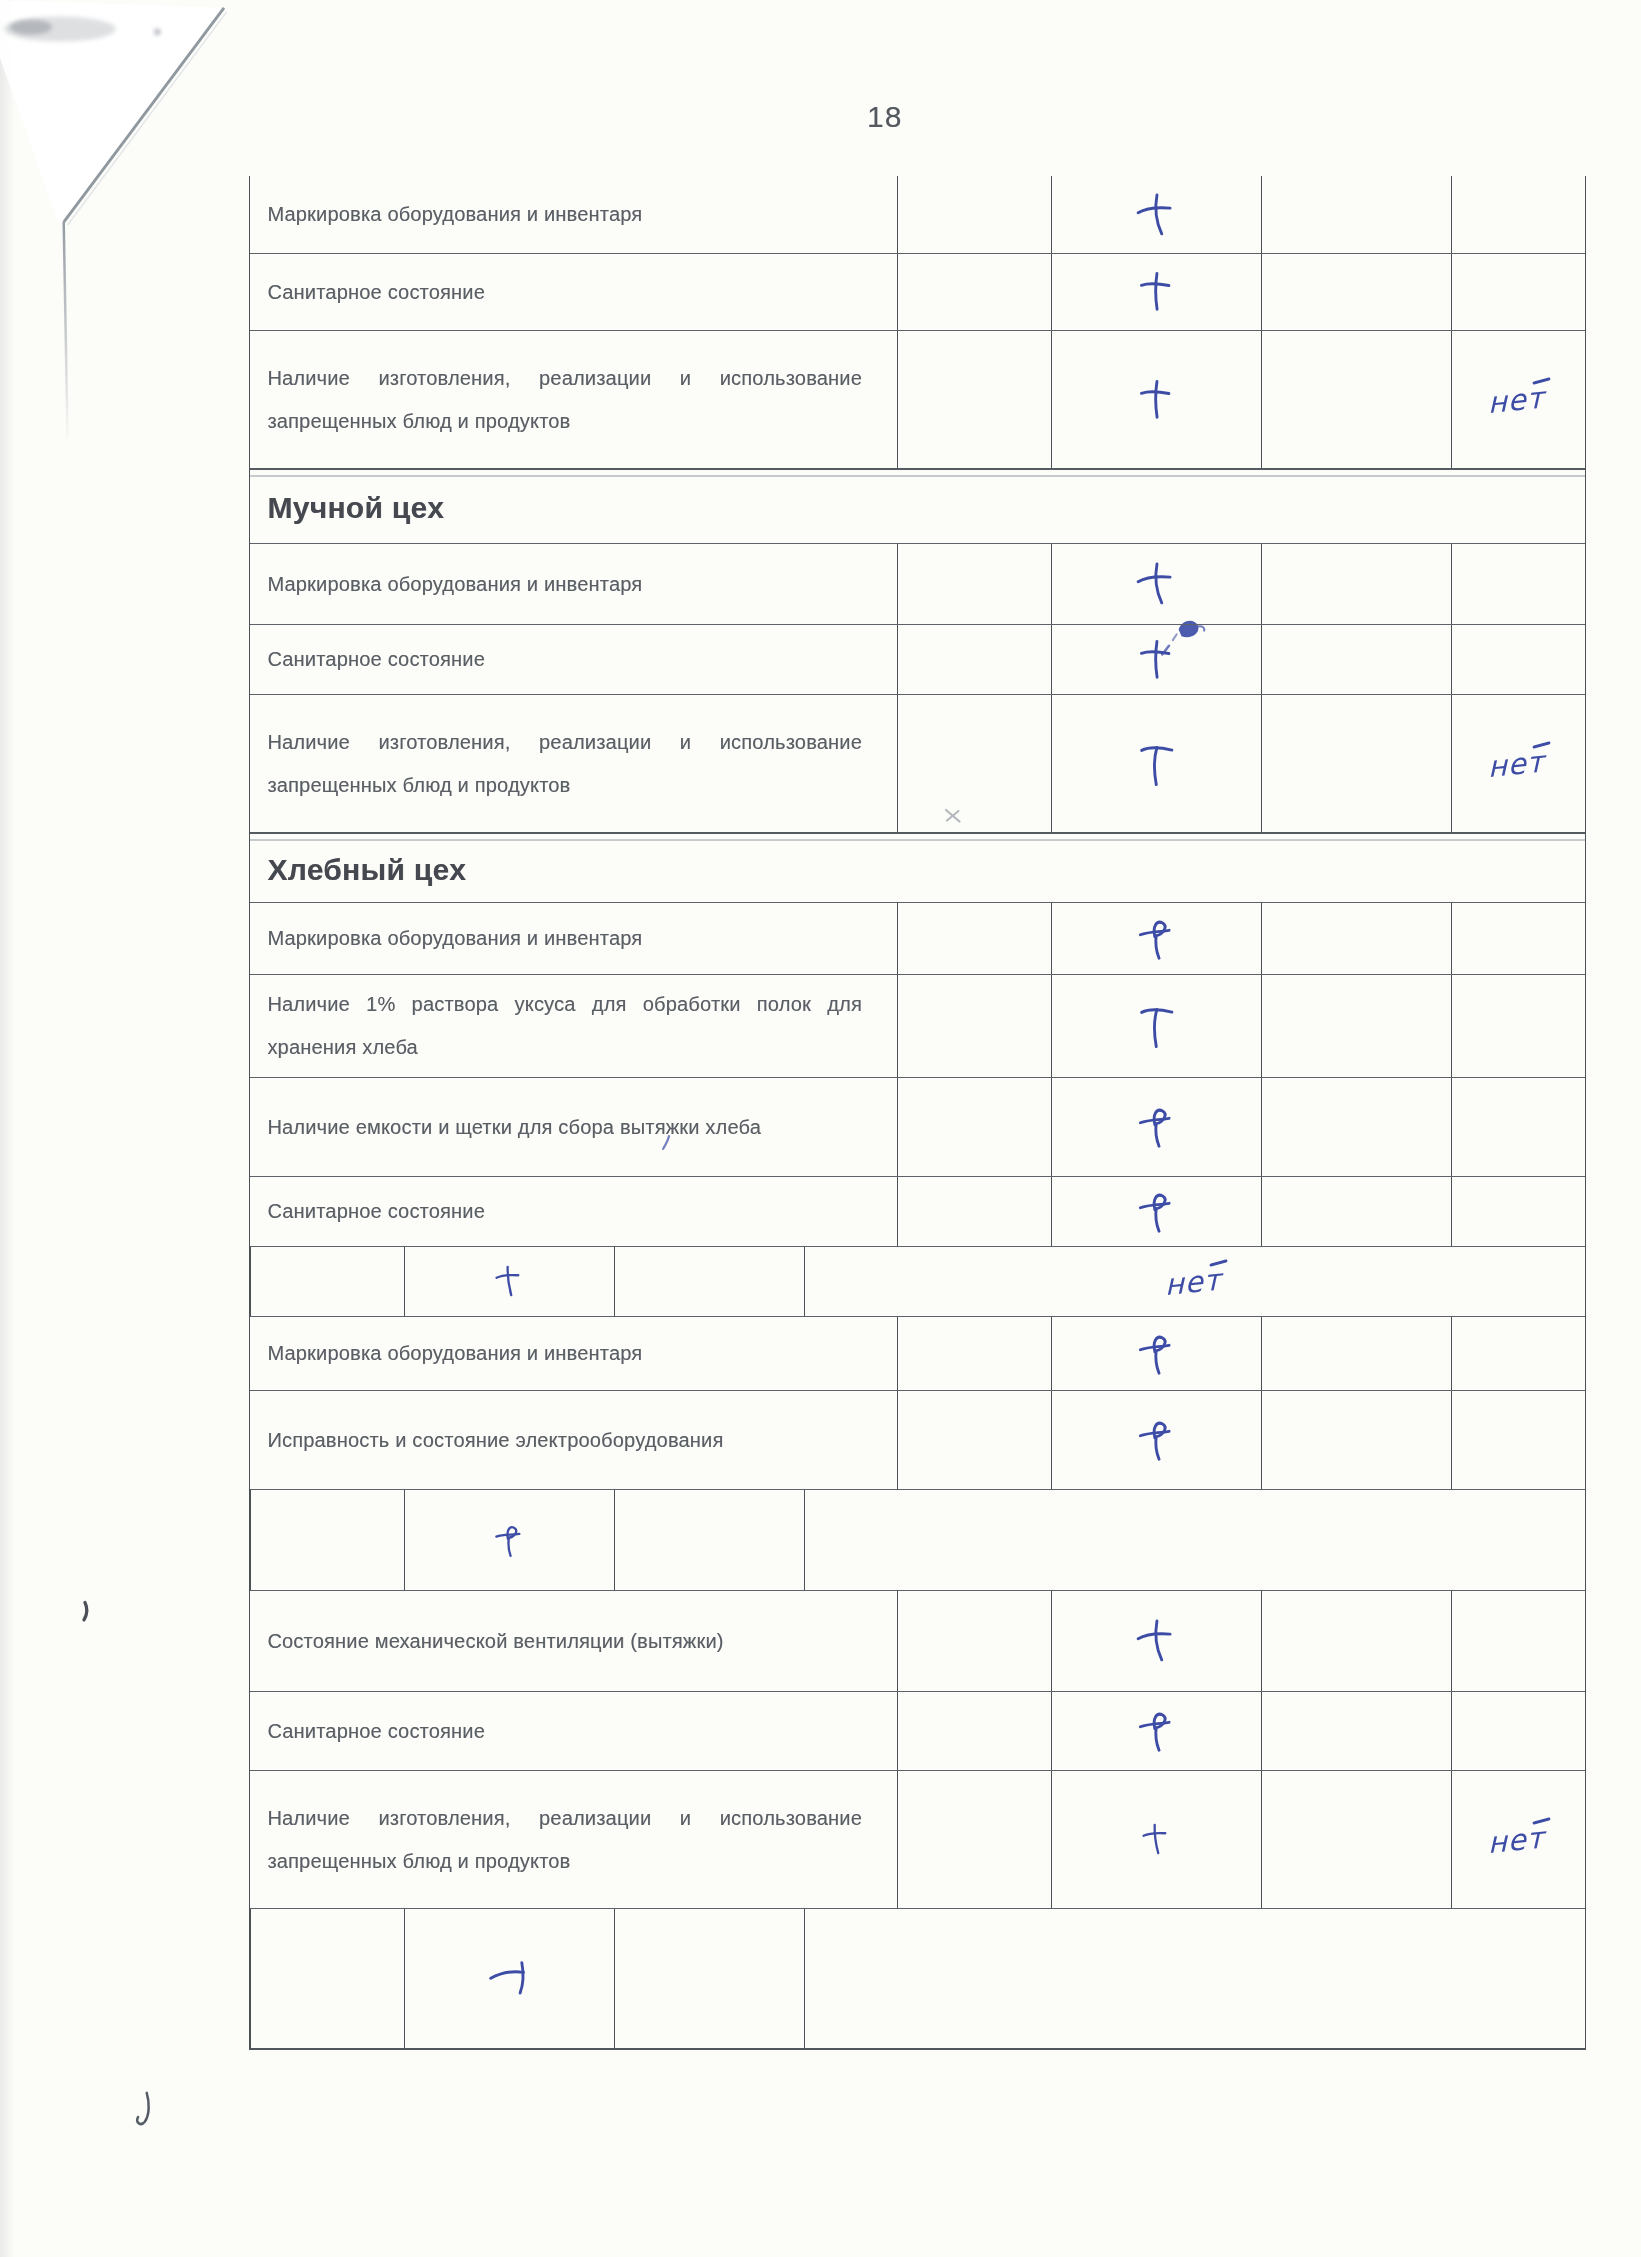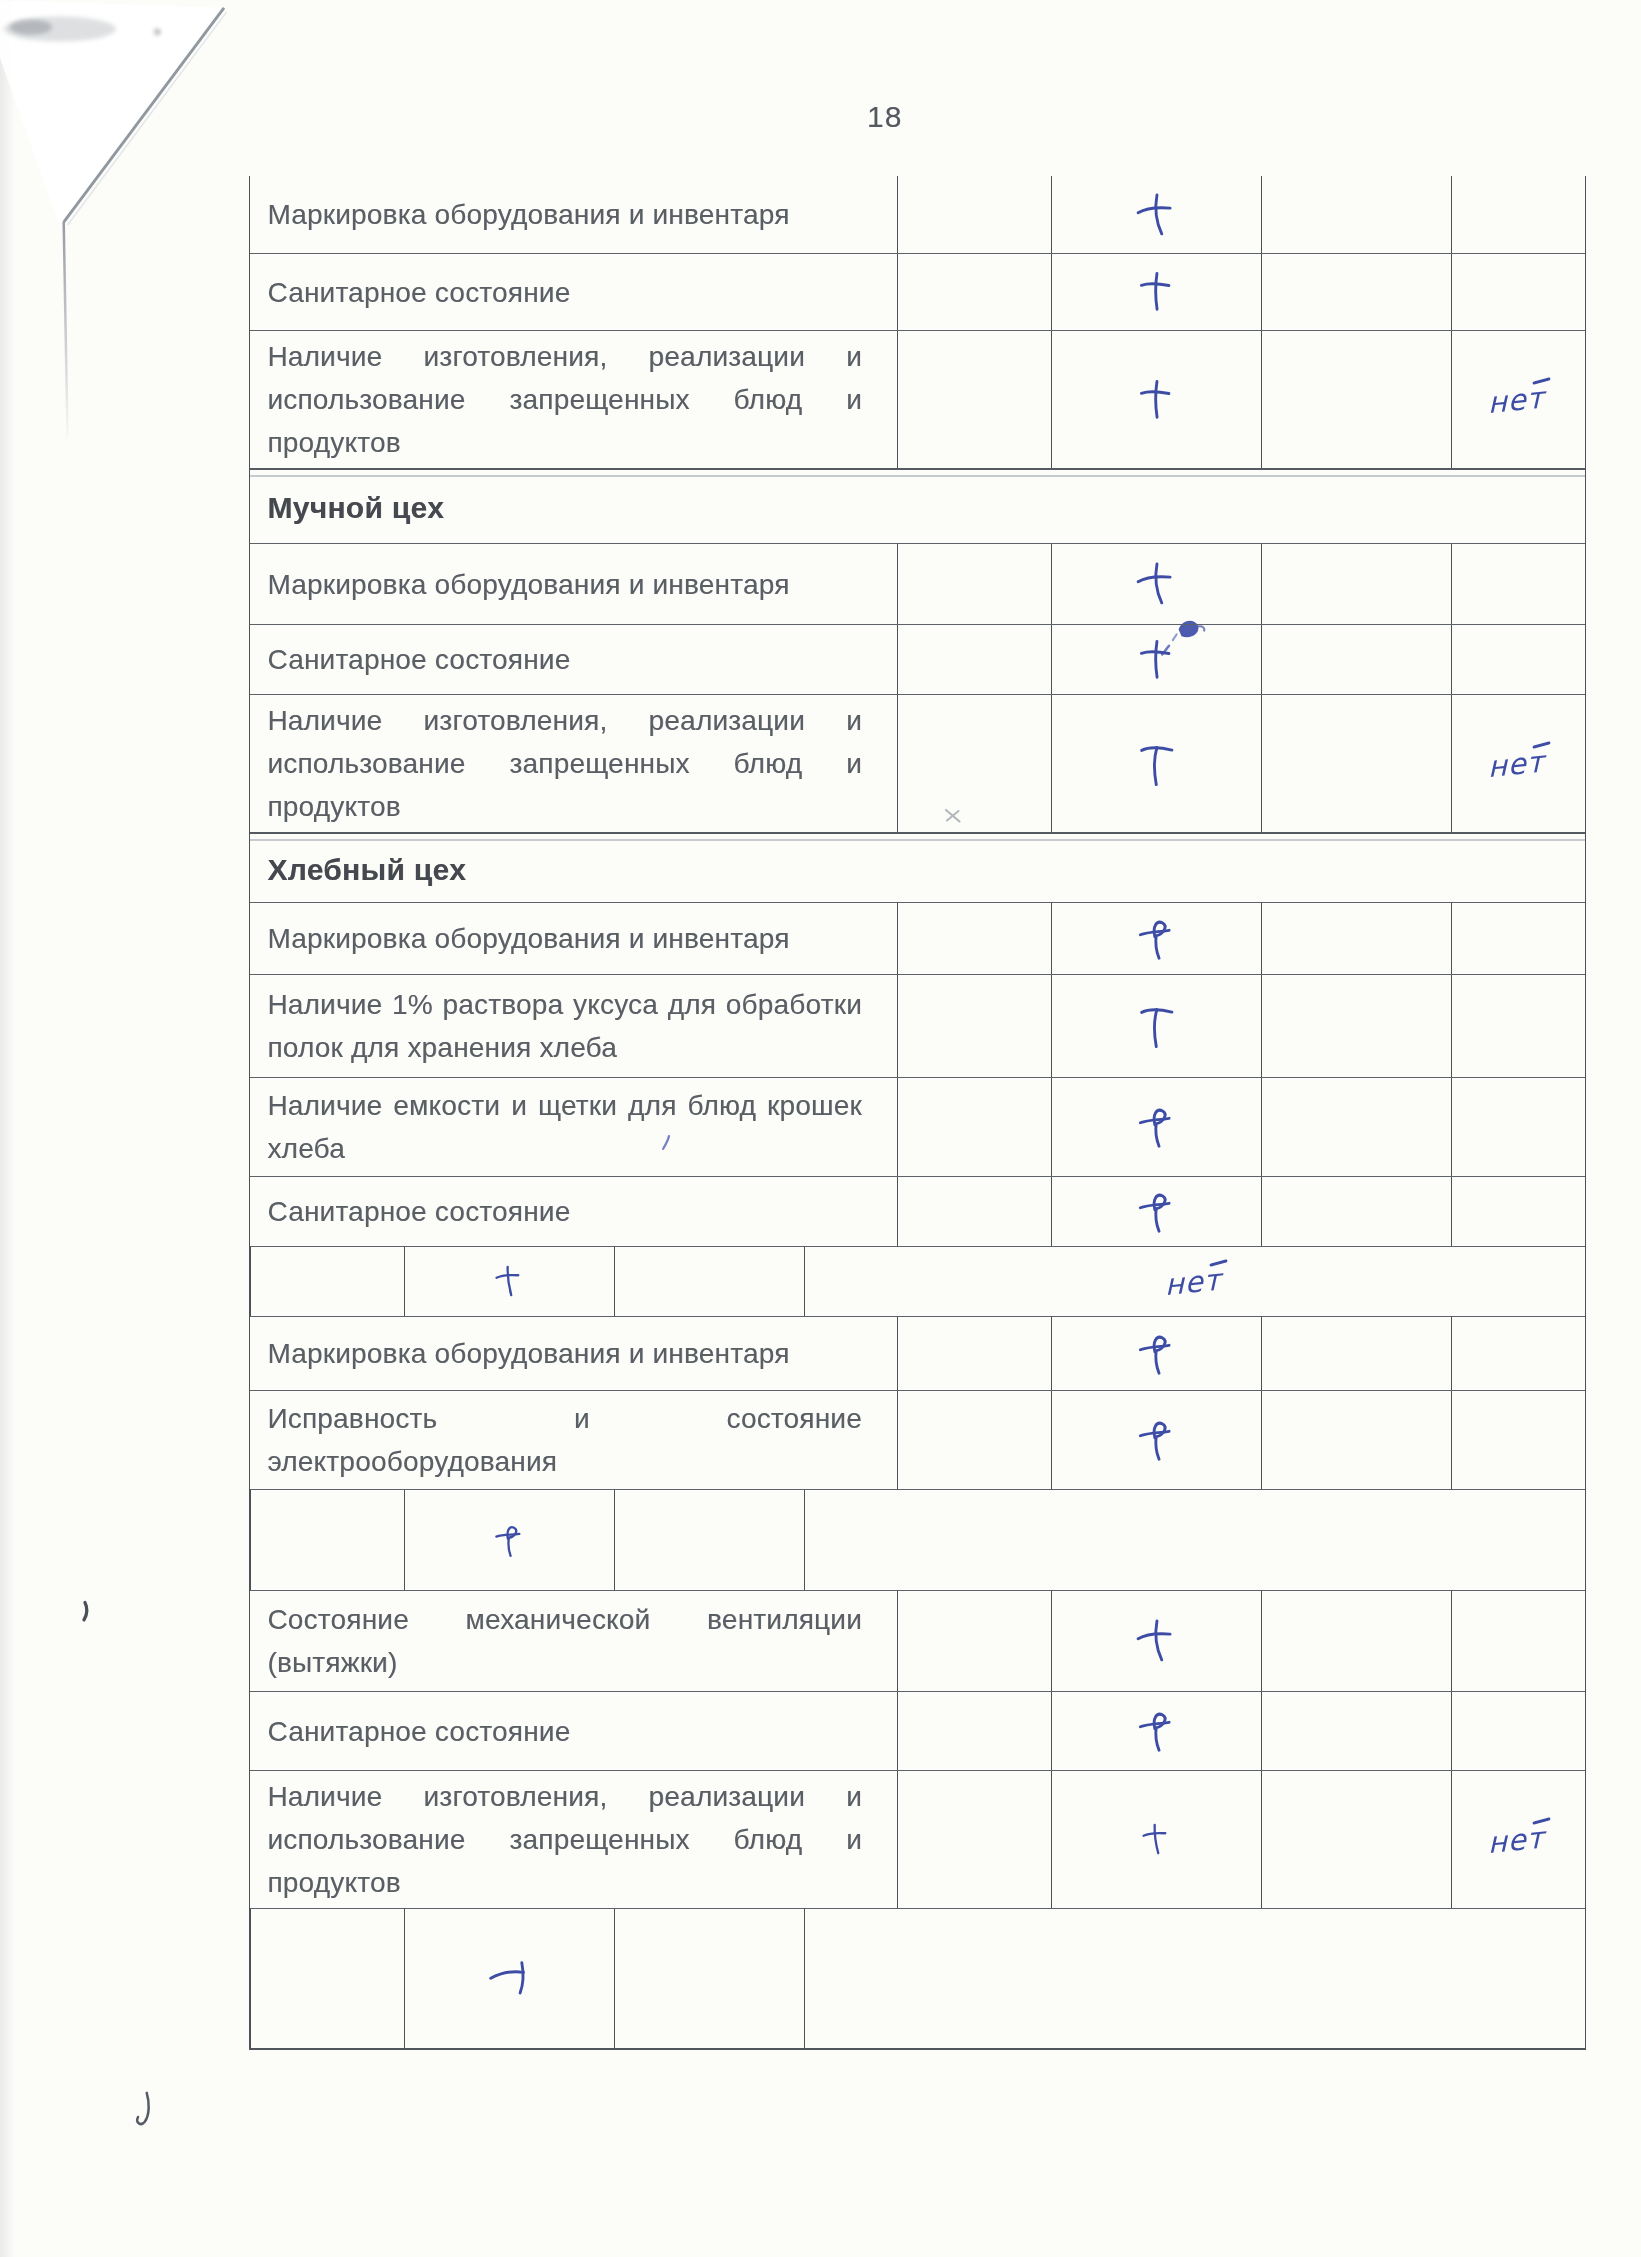--- a/index.html
+++ b/index.html
@@ -22,21 +22,21 @@
     border-left:1.9px solid var(--line);border-right:1.9px solid var(--line);
     border-bottom:2.9px solid #51565d;box-sizing:border-box;background:transparent;}
   .row{display:flex;box-sizing:border-box;border-top:1.9px solid var(--hline);
     position:relative;overflow:hidden;}
   .row.first{border-top:none;}
   .row.section{border-top:2.9px solid #565b62;}
   .row.section::before{content:"";position:absolute;left:0;right:0;top:4.8px;height:1.9px;
     background:#8a9097;opacity:.45;}
   .cell{box-sizing:border-box;height:100%;}
   .c1{width:647px;display:flex;align-items:center;padding:3.9px 35px 3.9px 17.4px;}
-  .c1 .txt{display:block;width:100%;text-align:justify;font-size:28px;line-height:43px;
+  .c1 .txt{display:block;width:100%;text-align:justify;font-size:20px;line-height:43px;
     color:var(--text);letter-spacing:0.2px;
     text-shadow:0.3px 0.3px 0.5px rgba(95,100,105,.45);}
   .c2{width:154px;border-left:1.9px solid var(--line);}
   .c3{width:210px;border-left:1.9px solid var(--line);
     display:flex;align-items:center;justify-content:center;}
   .c4{width:190px;border-left:1.9px solid var(--line);}
   .c5{flex:1;border-left:1.9px solid var(--line);
     display:flex;align-items:center;justify-content:center;}
   .csec{width:100%;display:flex;align-items:center;padding:5.8px 19.3px 1.9px 17.4px;text-align:right;}
   .sec-txt{font-size:30px;font-weight:bold;color:var(--head);letter-spacing:0.3px;
@@ -223,21 +223,21 @@
           <svg class="check" style="transform:rotate(2deg)" viewBox="0 0 64 72">
             <path d="M9 17C22 10 38 12 53 15"></path>
             <path d="M31 12C27 28 28 48 32 66"></path>
           </svg>
         </div>
         <div class="cell c4"></div>
         <div class="cell c5"></div>
       </div>
       <div class="row" style="height:99px">
         <div class="cell c1">
-          <span class="txt">Наличие емкости и щетки для блюд крошек хлеба</span>
+          <span class="txt">Наличие емкости и щетки для сбора вытяжки хлеба</span>
         </div>
         <div class="cell c2"></div>
         <div class="cell c3">
           <svg class="check" style="transform:rotate(-2deg)" viewBox="0 0 64 72">
             <path d="M8 29C20 25 34 26 50 24"></path>
             <path d="M29 33C26 18 32 8 41 13C49 18 41 30 31 31C29 43 30 53 34 64"></path>
           </svg>
         </div>
         <div class="cell c4"></div>
         <div class="cell c5"></div>

